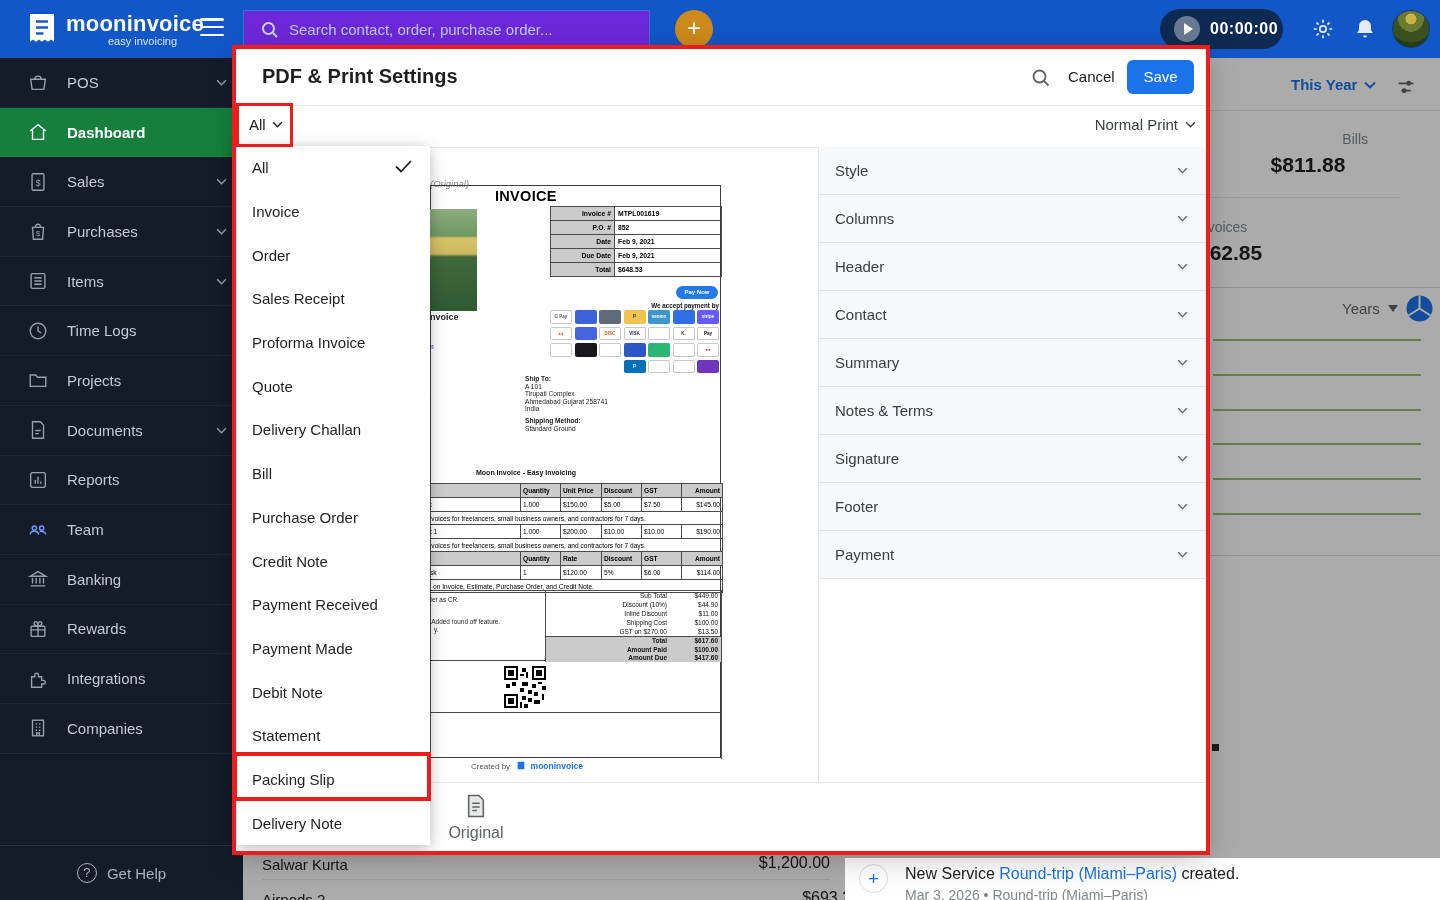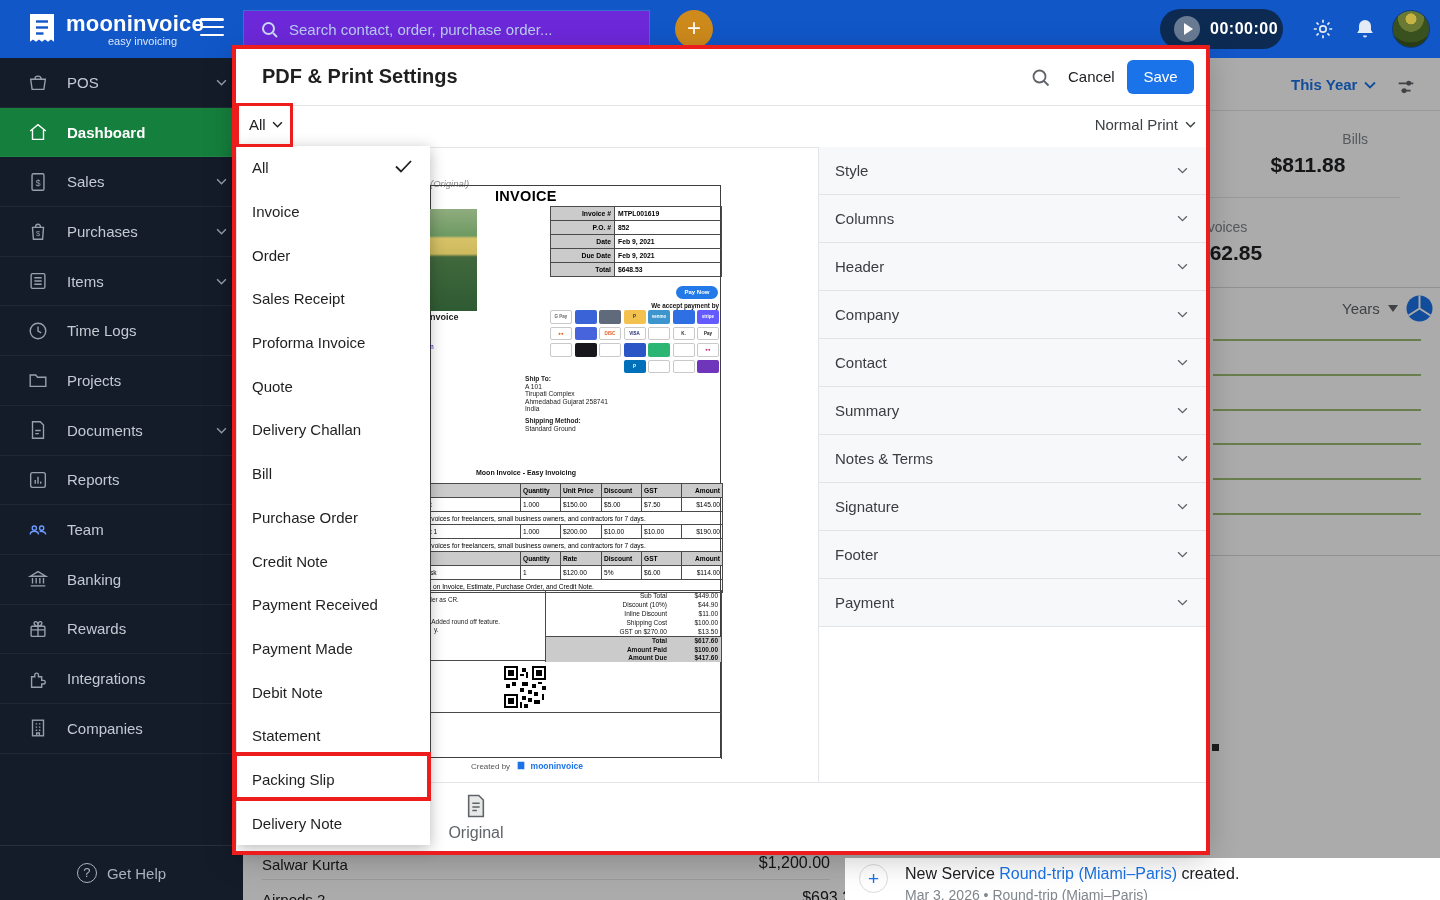--- a/index.html
+++ b/index.html
@@ -656,28 +656,20 @@
       </div>
     <div class="accrow">
         <div class="albl">Header</div>
         <div class="achev">
           <svg class="chevron" viewBox="0 0 12 8" fill="none" stroke="#5F6368" stroke-width="1.5">
             <path d="M1 1.5l5 5 5-5"></path>
           </svg>
         </div>
       </div>
     <div class="accrow">
-        <div class="albl">Company</div>
-        <div class="achev">
-          <svg class="chevron" viewBox="0 0 12 8" fill="none" stroke="#5F6368" stroke-width="1.5">
-            <path d="M1 1.5l5 5 5-5"></path>
-          </svg>
-        </div>
-      </div>
-    <div class="accrow">
         <div class="albl">Contact</div>
         <div class="achev">
           <svg class="chevron" viewBox="0 0 12 8" fill="none" stroke="#5F6368" stroke-width="1.5">
             <path d="M1 1.5l5 5 5-5"></path>
           </svg>
         </div>
       </div>
     <div class="accrow">
         <div class="albl">Summary</div>
         <div class="achev">

